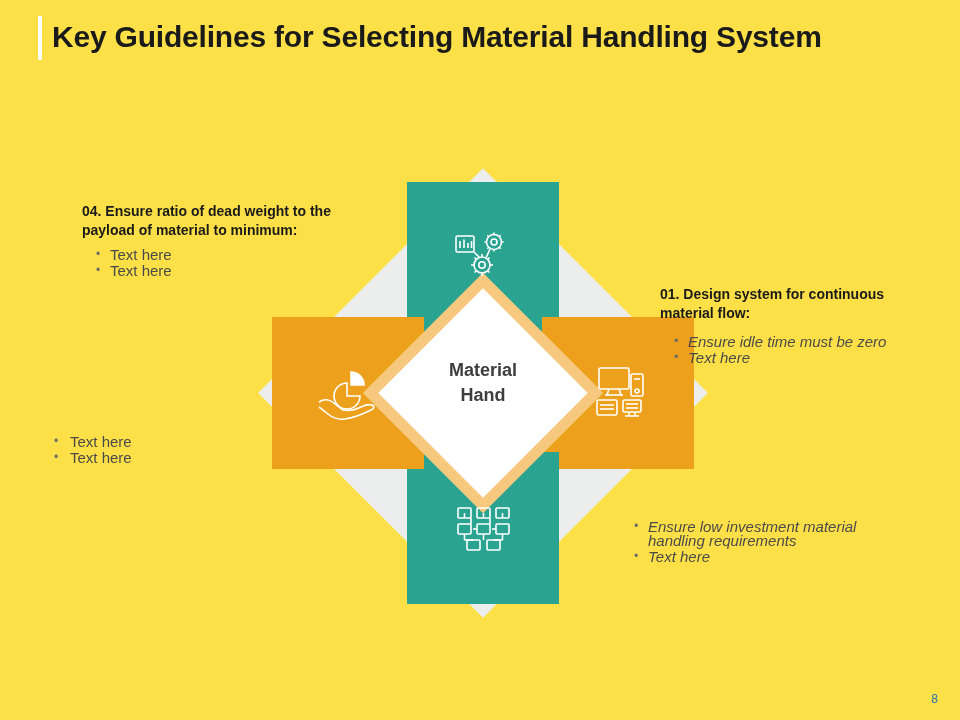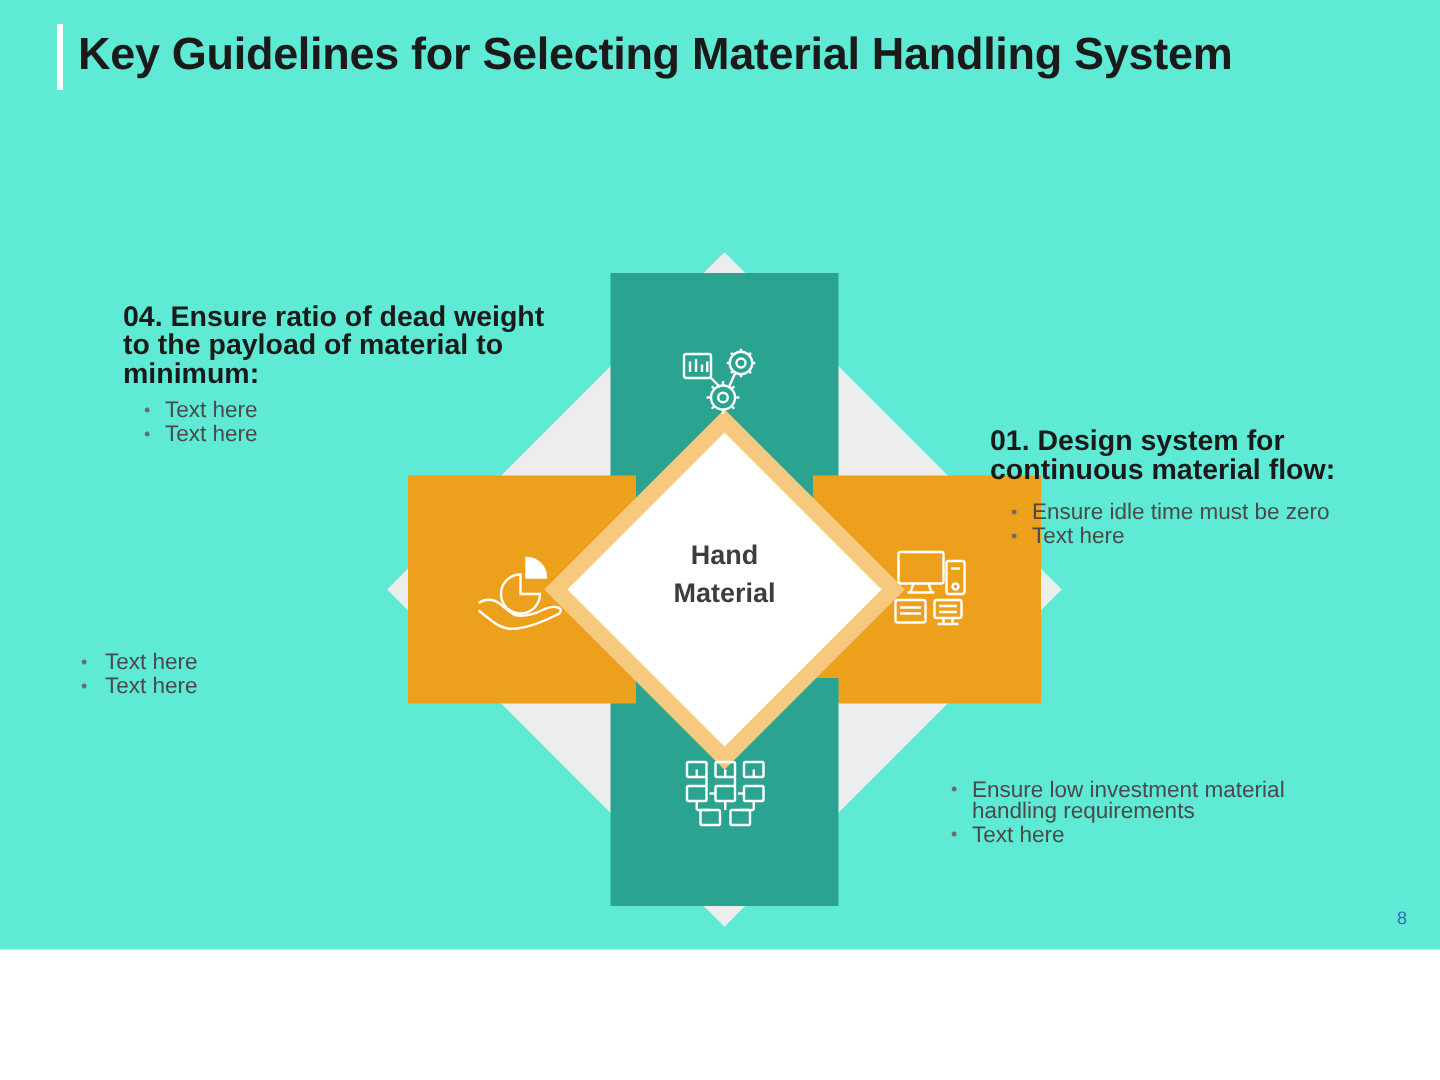--- a/index.html
+++ b/index.html
@@ -10,22 +10,22 @@
     width: 960px;
     height: 720px;
     background: #ffffff;
     font-family: "Liberation Sans", sans-serif;
     overflow: hidden;
     position: relative;
   }
   .slide {
     position: relative;
     width: 960px;
-    height: 633px;
-    background: #5eead4;
+    height: 720px;
+    background: #fde047;
   }
   
   .title {
     position: absolute;
     left: 52px;
     top: 20px;
     font-size: 30px;
     font-weight: bold;
     color: #1a1a1a;
     letter-spacing: -0.2px;
@@ -116,21 +116,21 @@
   .icon-top    { left: 190px; top: 54px; }
   .icon-right  { left: 327px; top: 190px; }
   .icon-bottom { left: 190px; top: 326px; }
   .icon-left   { left: 53px;  top: 190px; }
 
   
   .block {
     position: absolute;
   }
   .block-head {
-    font-size: 19px;
+    font-size: 14px;
     font-weight: bold;
     color: #1a1a1a;
     line-height: 19px;
   }
   .bullets {
     margin: 8px 0 0 0;
     padding: 0;
     list-style: none;
   }
   .bullets li {
@@ -148,31 +148,31 @@
     top: -1px;
     font-size: 12px;
     color: #6a6a6a;
   }
 
   .block-04 { left: 82px;  top: 202px; width: 300px; }
   .block-04 .bullets li { padding-left: 28px; }
   .block-04 .bullets li:before { left: 14px; }
 
   .block-01 { left: 660px; top: 285px; width: 262px; }
-  .block-01 .bullets { margin-top: 12px; }
+  .block-01 .bullets { margin-top: 12px; font-style: italic; }
   .block-01 .bullets li { padding-left: 28px; }
   .block-01 .bullets li:before { left: 14px; }
 
   .block-03 { left: 48px;  top: 421px; width: 230px; }
   .block-03 .bullets { margin-top: 14px; }
   .block-03 .bullets li { padding-left: 22px; }
   .block-03 .bullets li:before { left: 6px; }
 
   .block-02 { left: 620px; top: 510px; width: 270px; }
-  .block-02 .bullets { margin-top: 10px; }
+  .block-02 .bullets { margin-top: 10px; font-style: italic; }
   .block-02 .bullets li { padding-left: 28px; }
   .block-02 .bullets li:before { left: 14px; }
 
   
   .page-num {
     position: absolute;
     right: 22px;
     bottom: 14px;
     font-size: 12px;
     color: #2b6fb5;
@@ -193,22 +193,22 @@
     <div class="qwrap">
       <div class="quad quad-top"></div>
       <div class="quad quad-right"></div>
       <div class="quad quad-bottom"></div>
       <div class="quad quad-left"></div>
     </div>
 
     <div class="center-ring"></div>
     <div class="center-white"></div>
     <div class="center-label">
+      <div>Material</div>
       <div>Hand</div>
-      <div>Material</div>
     </div>
 
     <div class="icon-box icon-top">
       <svg viewBox="0 0 70 70" width="70" height="70" fill="none" stroke="#ffffff" stroke-width="1.6">
         <rect x="8" y="14" width="18" height="16" rx="1.5"></rect>
         <line x1="12" y1="19" x2="12" y2="26"></line>
         <line x1="16" y1="17.5" x2="16" y2="26"></line>
         <line x1="20" y1="21" x2="20" y2="26"></line>
         <line x1="23.5" y1="19" x2="23.5" y2="26"></line>
         <circle cx="46" cy="20" r="7.5"></circle>

